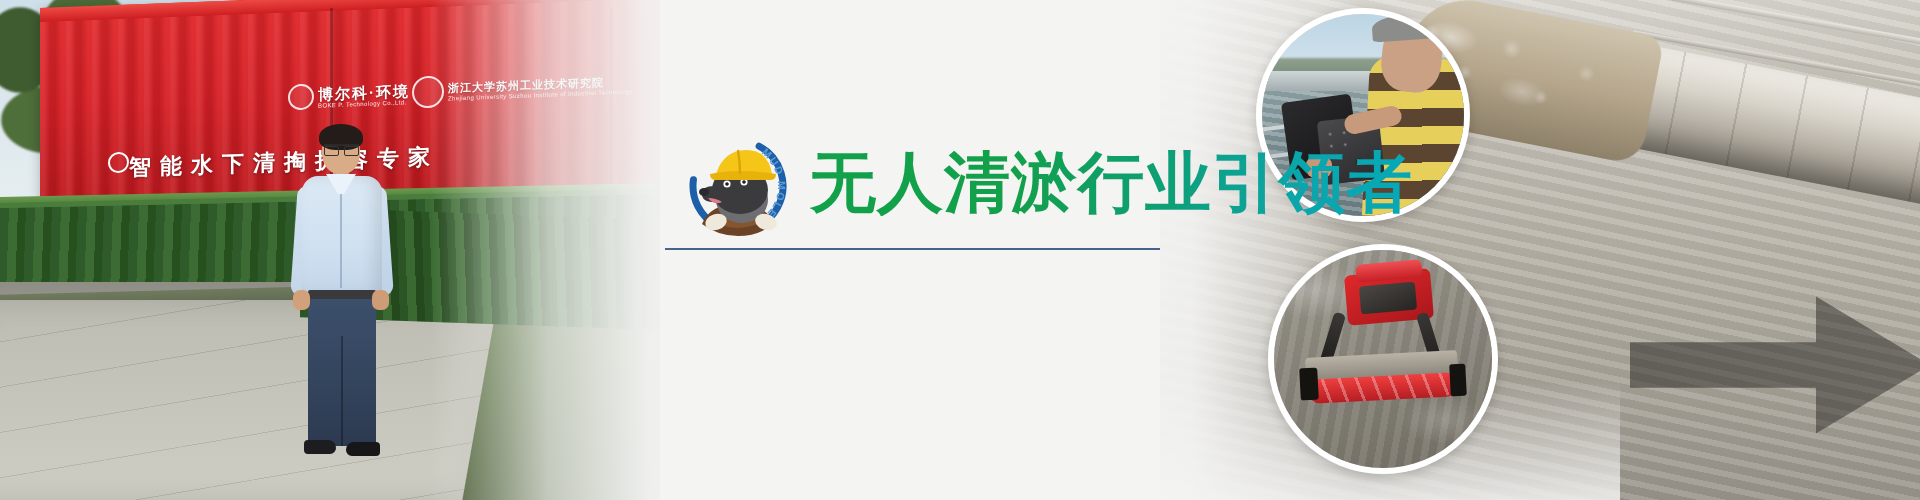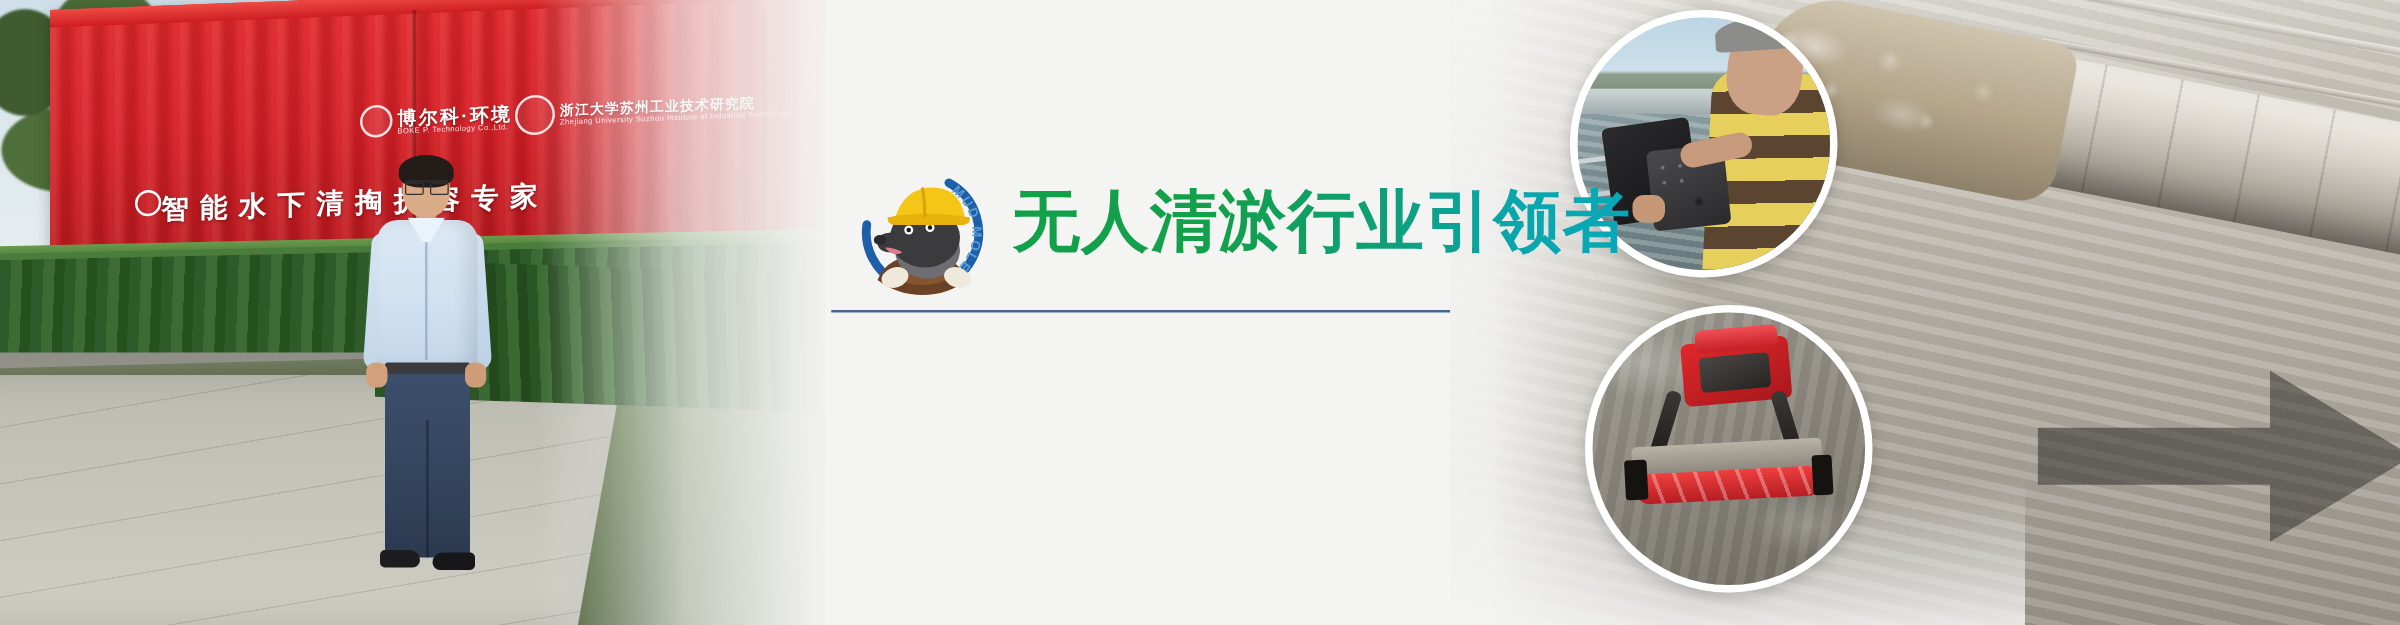--- a/index.html
+++ b/index.html
@@ -348,21 +348,21 @@
   .c2-endR{position:absolute;left:176px;top:114px;width:16px;height:32px;border-radius:3px;background:#15130f;transform:rotate(-3deg);}
 
   
   .center{position:absolute;left:640px;top:0;width:660px;height:500px;}
 
   .logo{position:absolute;left:40px;top:128px;width:116px;height:116px;}
   .logo svg{display:block;}
 
   .headline{
     position:absolute;left:170px;top:150px;
-    font-size:54px;font-weight:900;line-height:1;
+    font-size:66px;font-weight:900;line-height:1;
     letter-spacing:1px;white-space:nowrap;
     font-family:"DejaVu Sans","Liberation Sans",sans-serif;
     background:linear-gradient(90deg,#12a04a 0%,#12a04a 34%,#0e9f78 60%,#0aa6ad 82%,#06a8b8 100%);
     -webkit-background-clip:text;background-clip:text;
     color:transparent;-webkit-text-fill-color:transparent;
   }
   .divider{
     position:absolute;left:25px;top:248px;width:495px;height:2px;
     background:#47658c;
   }

